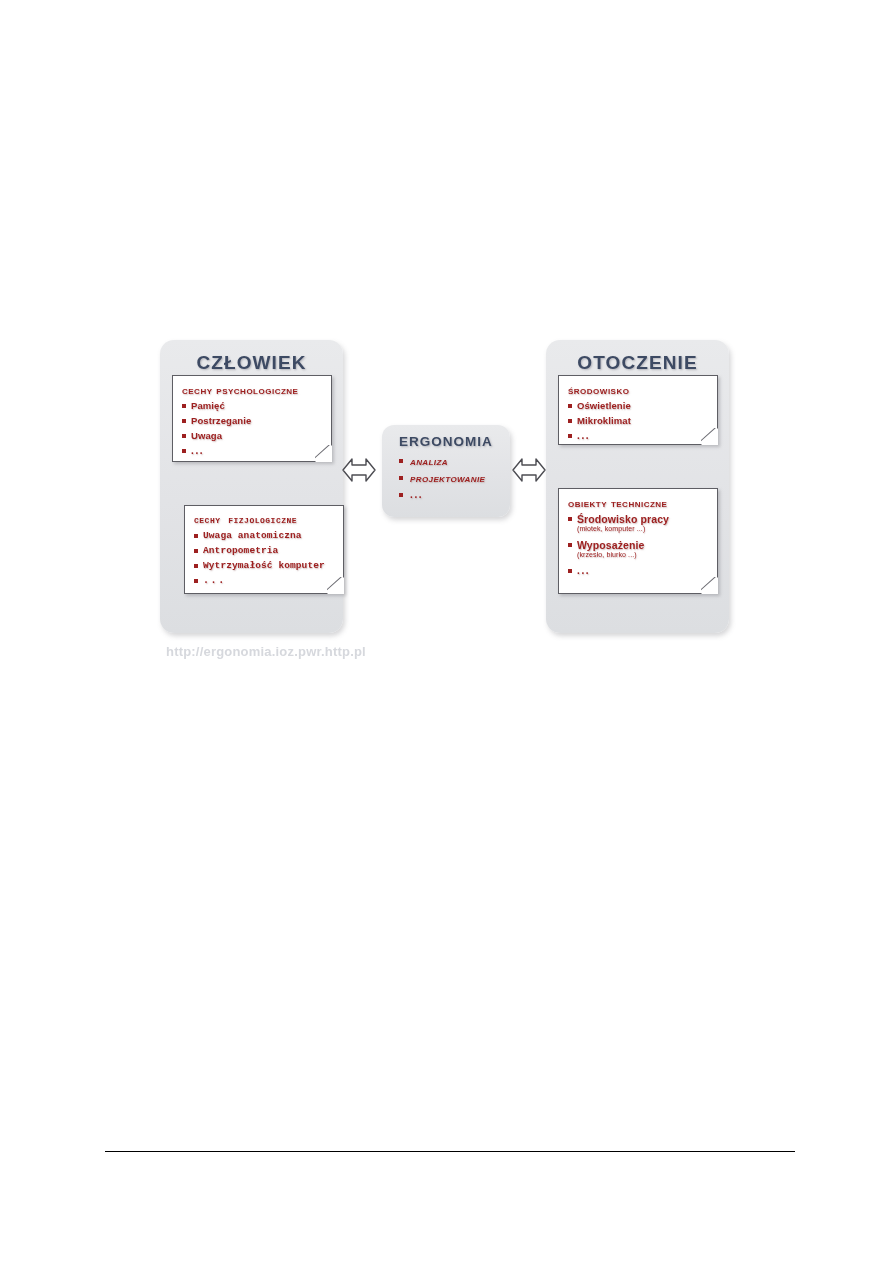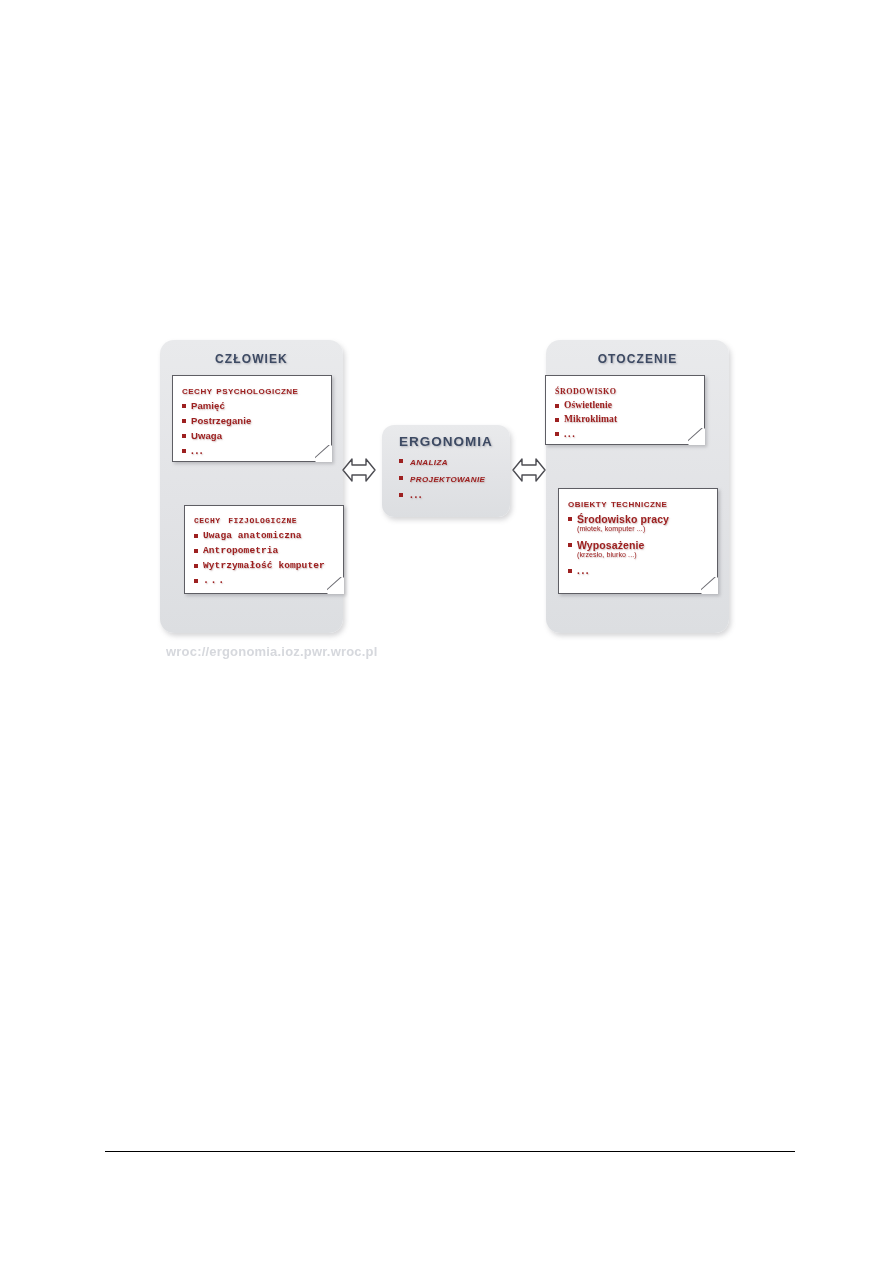--- a/index.html
+++ b/index.html
@@ -51,21 +51,21 @@
     width: 183px;
     height: 293px;
   }
 
   .panel-title {
     position: absolute;
     left: 0;
     right: 0;
     top: 12px;
     text-align: center;
-    font-size: 12px;
+    font-size: 19px;
     font-weight: bold;
     letter-spacing: 1.1px;
     color: #3d4a63;
     text-shadow: 1px 1px 2px rgba(150,150,160,0.65);
   }
 
   
   .panel-center {
     position: absolute;
     left: 222px;
@@ -171,21 +171,21 @@
     position: absolute;
     right: 0;
     bottom: 0;
     width: 0; height: 0;
     border-left: 17px solid transparent;
     border-bottom: 17px solid #ffffff;
   }
 
   .note-a { left: 12px; top: 42px;  width: 158px; height: 85px; }
   .note-b { left: 24px; top: 172px; width: 158px; height: 87px; font-family: Liberation Mono, monospace; }
-  .note-c { left: 385px; top: 42px;  width: 158px; height: 68px; font-family: Liberation Serif, serif; }
+  .note-c { left: 398px; top: 42px;  width: 158px; height: 68px; }
   .note-d { left: 398px; top: 155px; width: 158px; height: 104px; }
 
   .note-head {
     position: absolute;
     left: 9px;
     top: 7px;
     color: #9d2020;
     font-size: 12px;
     font-weight: bold;
     letter-spacing: 0.5px;
@@ -354,17 +354,17 @@
           <span>Wyposażenie</span>
           <span class="sub">(krzesło, biurko ...)</span>
         </span>
         <span class="li dots">...</span>
       </div>
       <span class="fold"></span>
     </div>
 
   </div>
 
-  <div class="url">wroc://ergonomia.ioz.pwr.wroc.pl</div>
+  <div class="url">http://ergonomia.ioz.pwr.http.pl</div>
 
   <div class="bottom-rule"></div>
 
 </div>
 
 </body></html>

